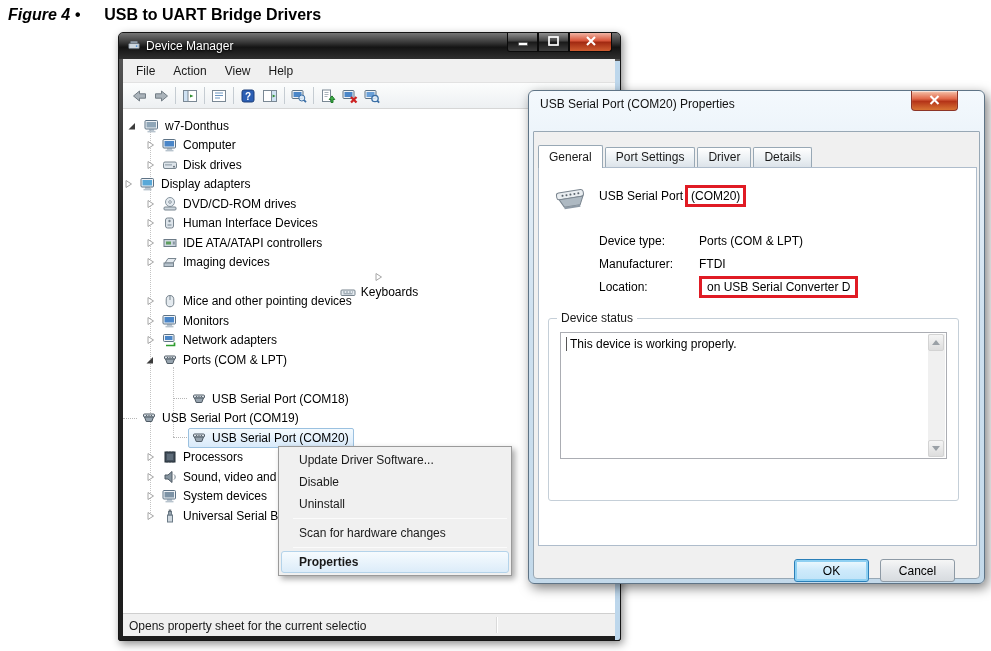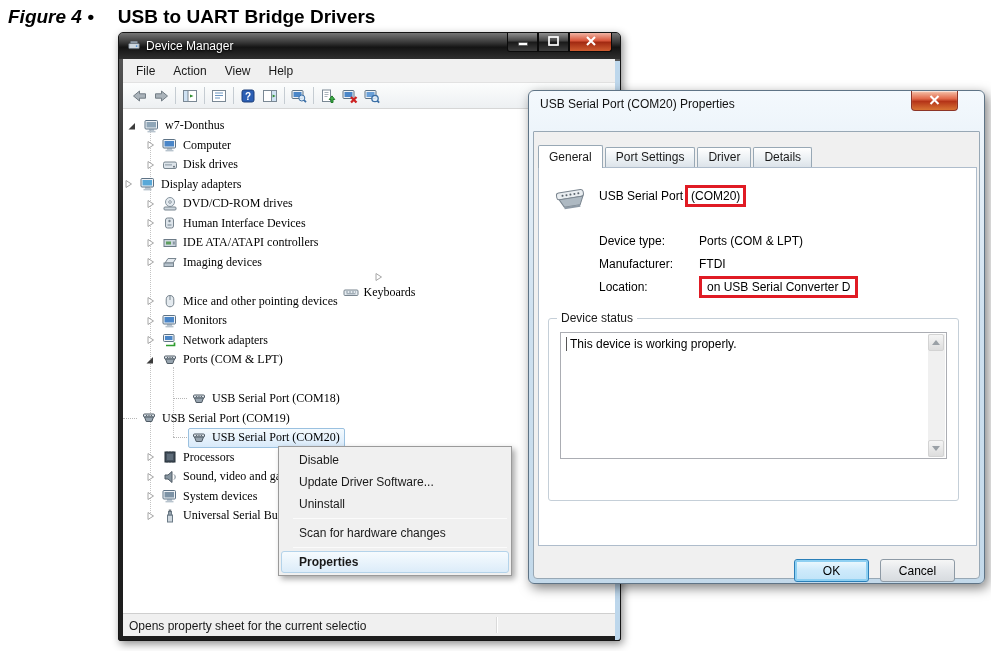--- a/index.html
+++ b/index.html
@@ -2,21 +2,21 @@
 <html><head>
 <meta charset="utf-8">
 <style>
   * { box-sizing: border-box; margin: 0; padding: 0; }
   html,body { width: 991px; height: 651px; }
   body {
     position: relative; background: #ffffff; overflow: hidden;
     font-family: "Liberation Sans", "DejaVu Sans", sans-serif; font-size: 12px; color:#000;
   }
   
-  .caption { position:absolute; left:8px; top:6px; font-size:19px; white-space:nowrap; }
+  .caption { position:absolute; left:8px; top:6px; font-size:16px; white-space:nowrap; }
   .caption .fig { font-style: italic; font-weight: bold; }
   .caption .cap-title { font-weight: bold; margin-left:24px; }
 
   
   #dm { position:absolute; left:118px; top:32px; width:503px; height:609px; z-index:10;
         background: linear-gradient(#5c5c5c,#262626 30%,#1d1d1d); border:1px solid #151515;
         border-radius:5px 5px 2px 2px; box-shadow: 2px 3px 8px rgba(0,0,0,.45); }
   .dm-right-edge { position:absolute; right:0; top:28px; bottom:0; width:5px; background:#bdd7ec; border-radius:0 0 2px 0; }
   .dm-titlebar { position:absolute; top:0; left:0; right:0; height:26px; color:#fff;
         background: linear-gradient(#757575,#3a3a3a 35%,#141414 55%,#2f2f2f); border-radius:4px 4px 0 0; }
@@ -35,21 +35,21 @@
   .menu-item { padding:4px 9px; }
   .dm-toolbar { height:26px; display:flex; align-items:center; padding-left:5px;
         background: linear-gradient(#fcfdfd,#edf0f2); border-bottom:1px solid #d6d6d6; }
   .tb-btn { width:22px; height:22px; display:flex; align-items:center; justify-content:center; }
   .tb-sep { width:1px; height:17px; background:#c5ccd2; margin:0 3px; }
   .dm-tree { position:absolute; top:50px; bottom:23px; left:0; right:0; background:#fff; overflow:hidden; }
   .spine { position:absolute; border-left:1px dotted #c3c3c3; width:1px; }
   .tree-row { position:absolute; left:0; right:0; height:19px; display:flex; align-items:center; white-space:nowrap; }
   .exp { width:10px; height:10px; flex:none; margin-right:4px; display:flex; }
   .connector { width:14px; height:1px; border-top:1px dotted #b5b5b5; flex:none; margin-right:1px; }
-  .row-content { display:flex; align-items:center; gap:5px; padding:1px 4px 1px 2px; border:1px solid transparent; border-radius:2px;font-family:Liberation Serif, serif; }
+  .row-content { display:flex; align-items:center; gap:5px; padding:1px 4px 1px 2px; border:1px solid transparent; border-radius:2px; }
   .row-content.selected { background: linear-gradient(#f4fafe,#d9eafa); border-color:#9bc1e0; }
   .t-icon { width:16px; height:16px; flex:none; display:flex; }
   .dm-status { position:absolute; bottom:0; left:0; right:0; height:23px; background:#f0f0f0;
         border-top:1px solid #cfcfcf; color:#1a1a1a; }
   .dm-status-text { position:absolute; left:6px; top:5px; white-space:nowrap; overflow:hidden; max-width:370px; }
   .status-sep { position:absolute; top:3px; bottom:3px; width:1px; background:#dadada; box-shadow:1px 0 0 #fff; }
 
   
   #ctx { position:absolute; left:278px; top:446px; width:234px; z-index:40; background:#f0f0f0;
         border:1px solid #9a9a9a; padding:2px; box-shadow:3px 3px 6px rgba(0,0,0,.35); }
@@ -567,22 +567,22 @@
       </div>
     <div class="dm-status">
       <span class="dm-status-text">Opens property sheet for the current selectio</span>
       <span class="status-sep" style="right:118px;"></span>
     </div>
   </div>
   <div class="dm-right-edge"></div>
 </div>
 
 <div id="ctx">
+    <div class="ctx-item">Update Driver Software...</div>
     <div class="ctx-item">Disable</div>
-    <div class="ctx-item">Update Driver Software...</div>
     <div class="ctx-item">Uninstall</div>
     <div class="ctx-sep"></div>
     <div class="ctx-item">Scan for hardware changes</div>
     <div class="ctx-sep"></div>
     <div class="ctx-item bold highlighted">Properties</div>
   </div>
 
 <div id="dlg">
   <span class="dlg-title">USB Serial Port (COM20) Properties</span>
   <div class="dlg-close">

